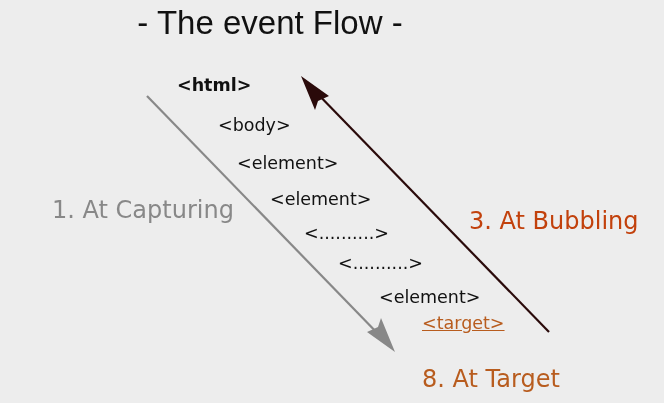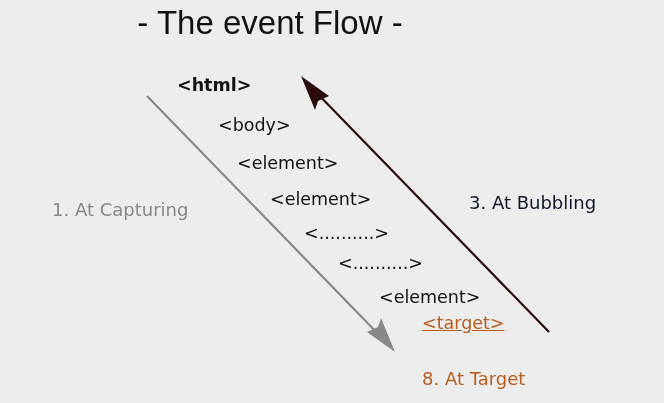--- a/index.html
+++ b/index.html
@@ -22,21 +22,21 @@
     }
     .tag {
       position: absolute;
       font-size: 17.5px;
       color: #111111;
       white-space: nowrap;
       line-height: 20px;
     }
     .label {
       position: absolute;
-      font-size: 18px;
+      font-size: 24px;
       white-space: nowrap;
       line-height: 22px;
     }
     svg.arrows {
       position: absolute; left: 0; top: 0;
     }
   </style>
 </head>
 <body>
 
@@ -58,14 +58,14 @@
 <div class="tag" style="left:177px; top:75px;font-weight:bold;">&lt;html&gt;</div>
 <div class="tag" style="left:206px; top:115px;margin-left:12px;">&lt;body&gt;</div>
 <div class="tag" style="left:237px; top:153px;">&lt;element&gt;</div>
 <div class="tag" style="left:270px; top:189px;">&lt;element&gt;</div>
 <div class="tag" style="left:304px; top:223px;">&lt;..........&gt;</div>
 <div class="tag" style="left:338px; top:253px;">&lt;..........&gt;</div>
 <div class="tag" style="left:379px; top:287px;">&lt;element&gt;</div>
 <div class="tag" style="left:422px; top:313px; color:#b85c1e;text-decoration:underline;">&lt;target&gt;</div>
 
 <div class="label" style="left:52px; top:199px; color:#888888;">1. At Capturing</div>
-<div class="label" style="left:469px; top:192px; color:#0f172a;">3. At Bubbling</div>
+<div class="label" style="left:469px; top:210px; color:#c2410c;">3. At Bubbling</div>
 <div class="label" style="left:422px; top:368px; color:#b85c1e;">8. At Target</div>
 
 </body></html>

